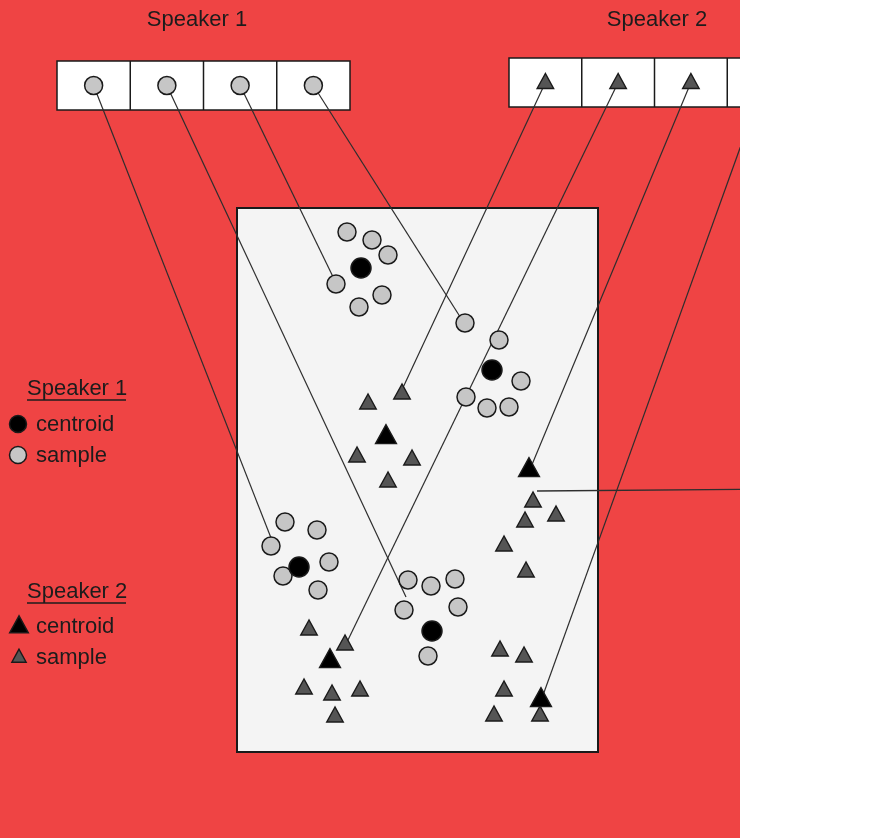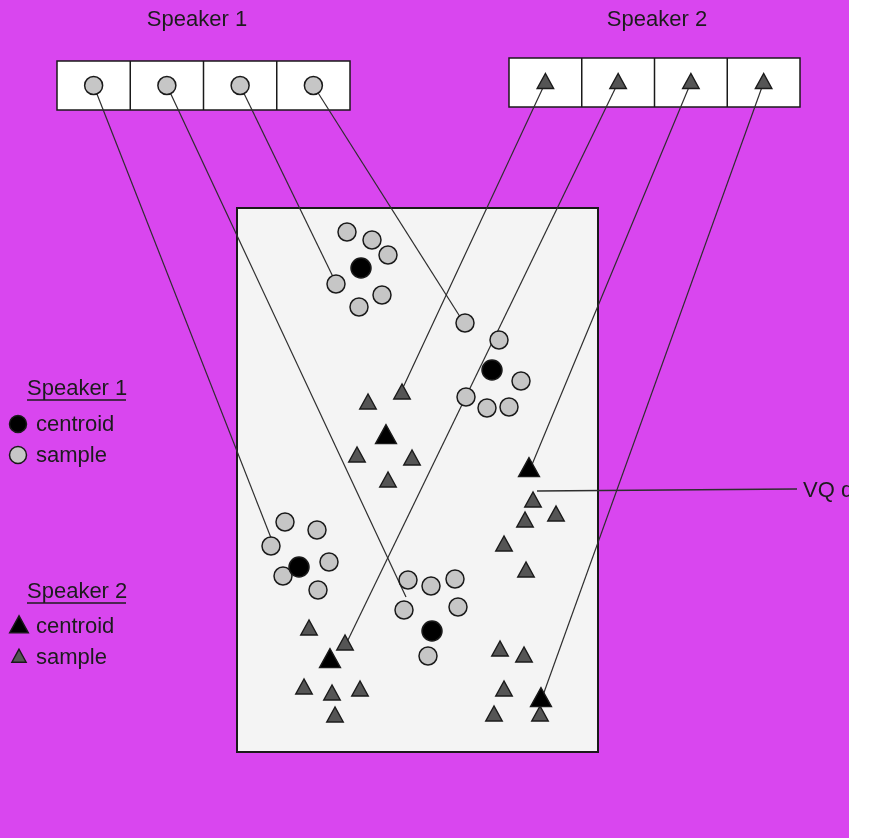--- a/index.html
+++ b/index.html
@@ -1,21 +1,21 @@
 <!DOCTYPE html>
 <html><head>
 <meta charset="utf-8">
 <style>
   html, body { margin: 0; padding: 0; background: #ffffff; }
   .stage {
     position: relative;
-    width: 849px;
+    width: 740px;
     height: 838px;
     overflow: hidden;
-    background: #d946ef;
+    background: #ef4444;
   }
   svg { display: block; }
   .label {
     font-family: "Liberation Sans", "DejaVu Sans", sans-serif;
     font-size: 22px;
     fill: #1c1c1c;
   }
 </style>
 </head>
 <body>

